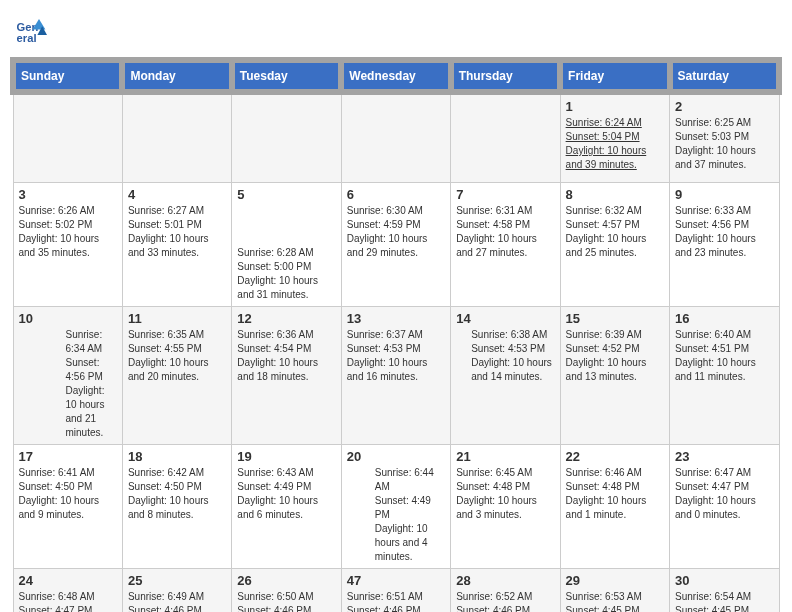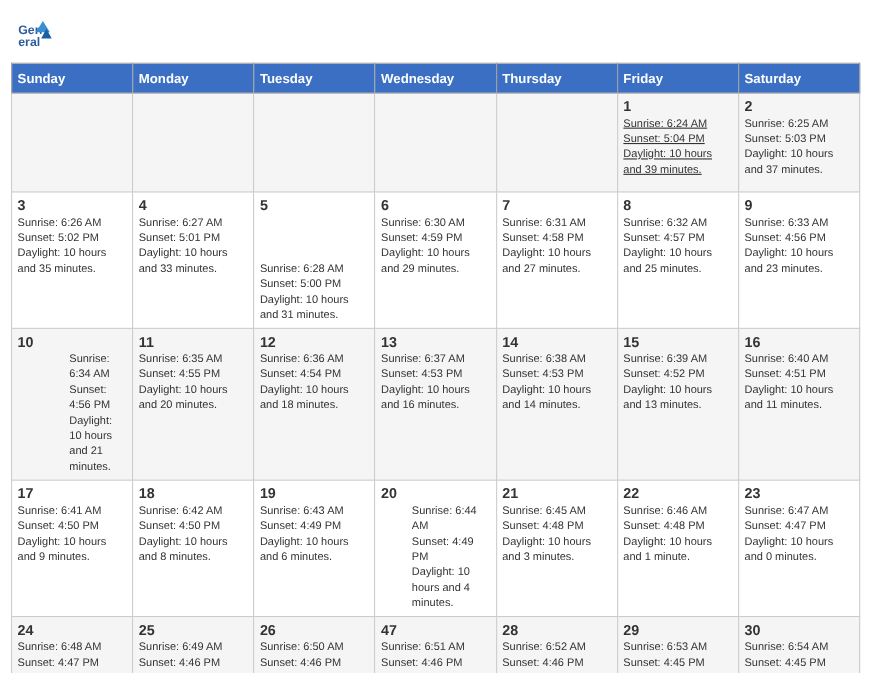--- a/index.html
+++ b/index.html
@@ -48,21 +48,21 @@
       width: 100%;
       border-collapse: collapse;
     }
     thead th {
       background-color: #3a6fc4;
       color: #fff;
       font-size: 12px;
       font-weight: bold;
       padding: 6px 5px;
       text-align: left;
-      border: 1px solid #a3a3a3;
+      border: 6px solid #a3a3a3;
     }
     tbody td {
       vertical-align: top;
       border: 1px solid #ccc;
       padding: 4px 5px;
       font-size: 10px;
       color: #333;
       width: calc(100%/7);
       height: 90px;
     }
@@ -205,21 +205,21 @@
 Daylight: 10 hours and 18 minutes.</div>
         </td>
         <td>
           <span class="day-num">13</span>
           <div class="day-info" style="white-space: pre-line;">Sunrise: 6:37 AM
 Sunset: 4:53 PM
 Daylight: 10 hours and 16 minutes.</div>
         </td>
         <td>
           <span class="day-num">14</span>
-          <div class="day-info" style="white-space: pre-line;">Sunrise: 6:38 AM
+          <div class="day-info" style="white-space: pre-line; margin-left: 15px;">Sunrise: 6:38 AM
 Sunset: 4:53 PM
 Daylight: 10 hours and 14 minutes.</div>
         </td>
         <td>
           <span class="day-num">15</span>
           <div class="day-info" style="white-space: pre-line;">Sunrise: 6:39 AM
 Sunset: 4:52 PM
 Daylight: 10 hours and 13 minutes.</div>
         </td>
         <td>

